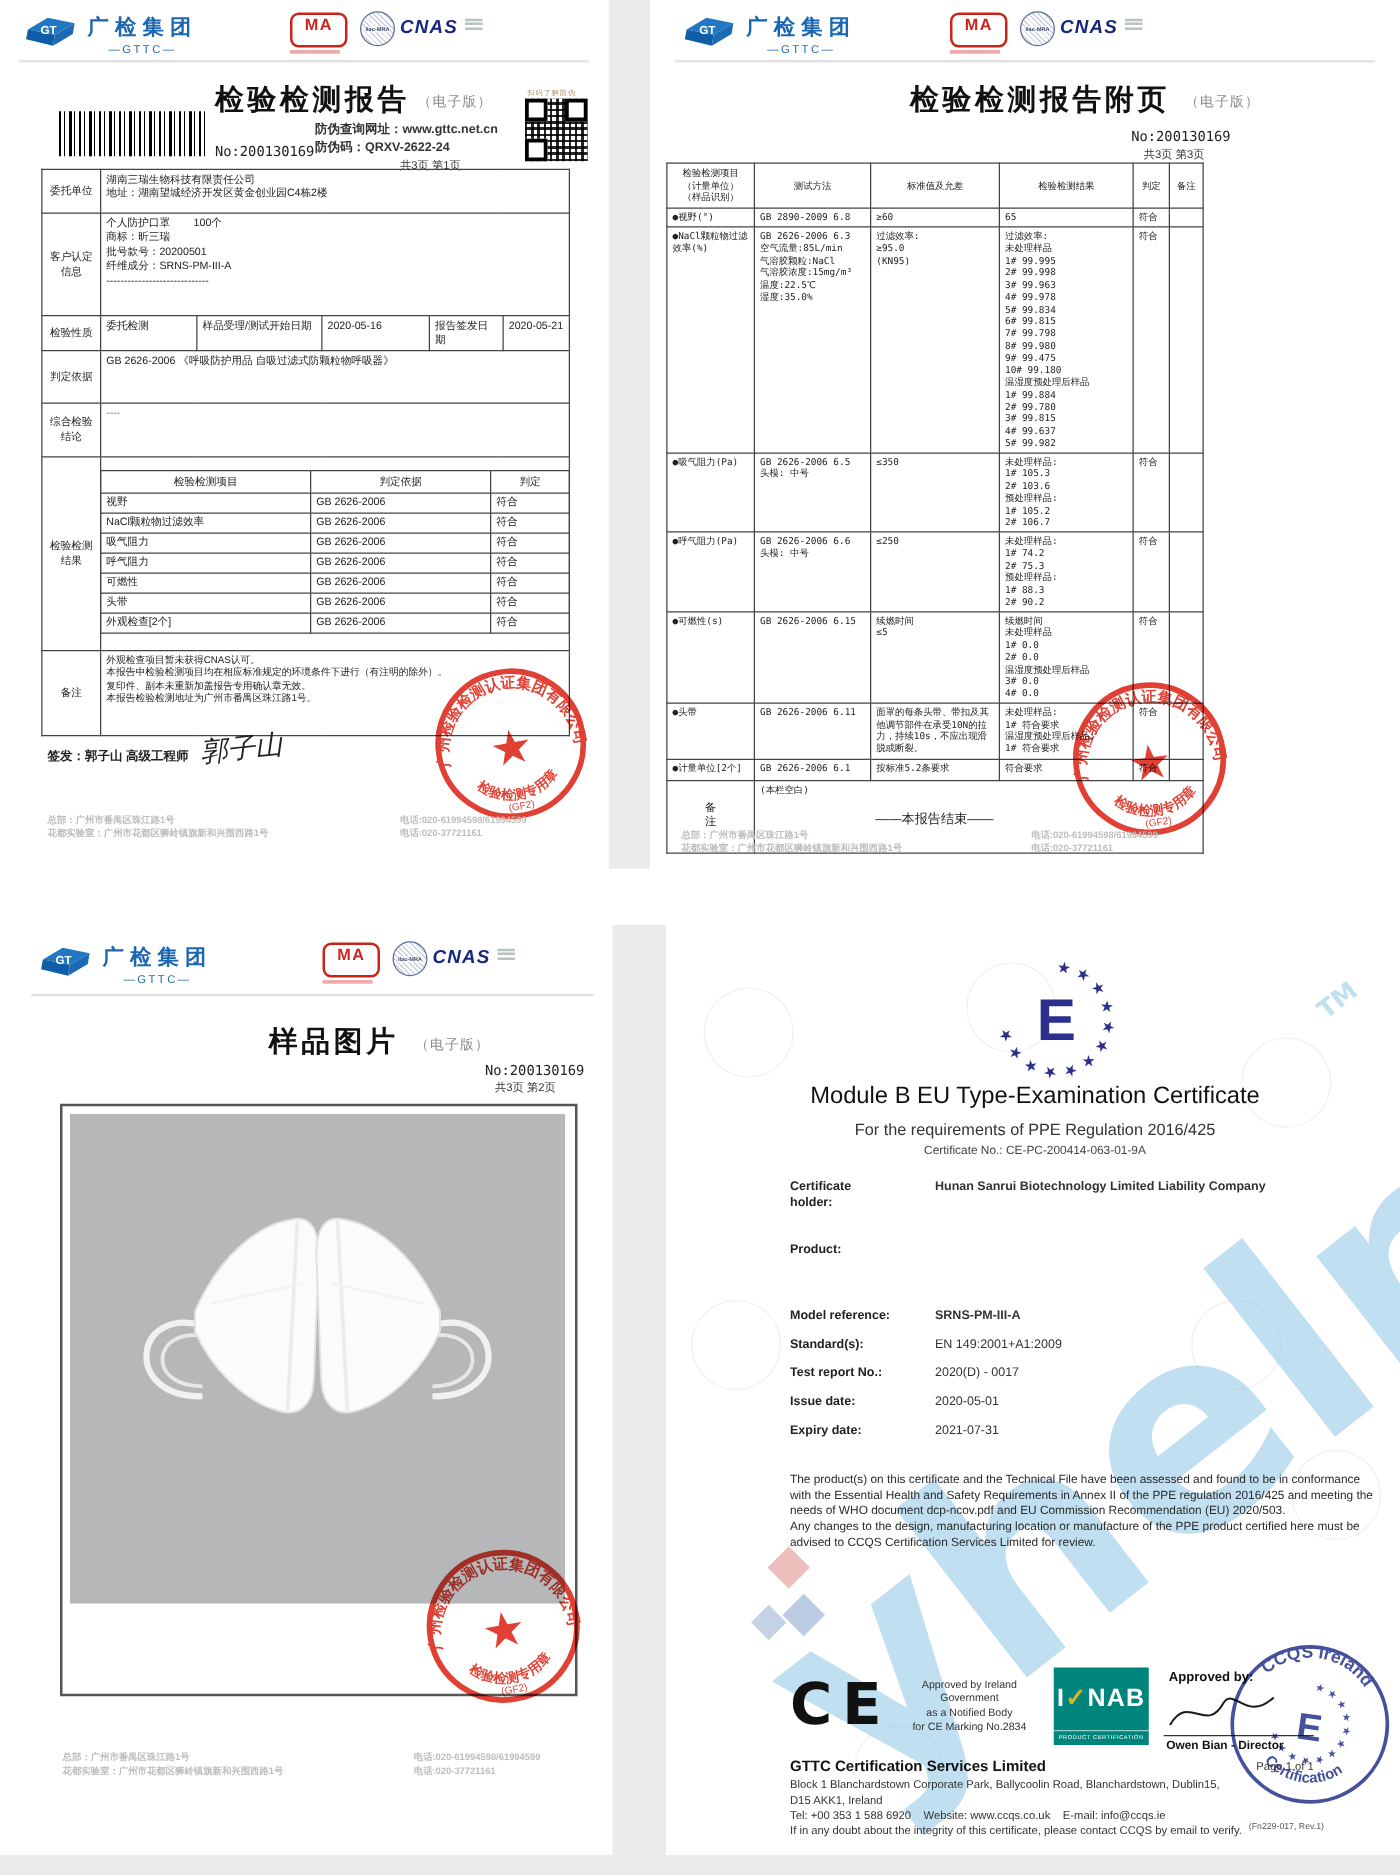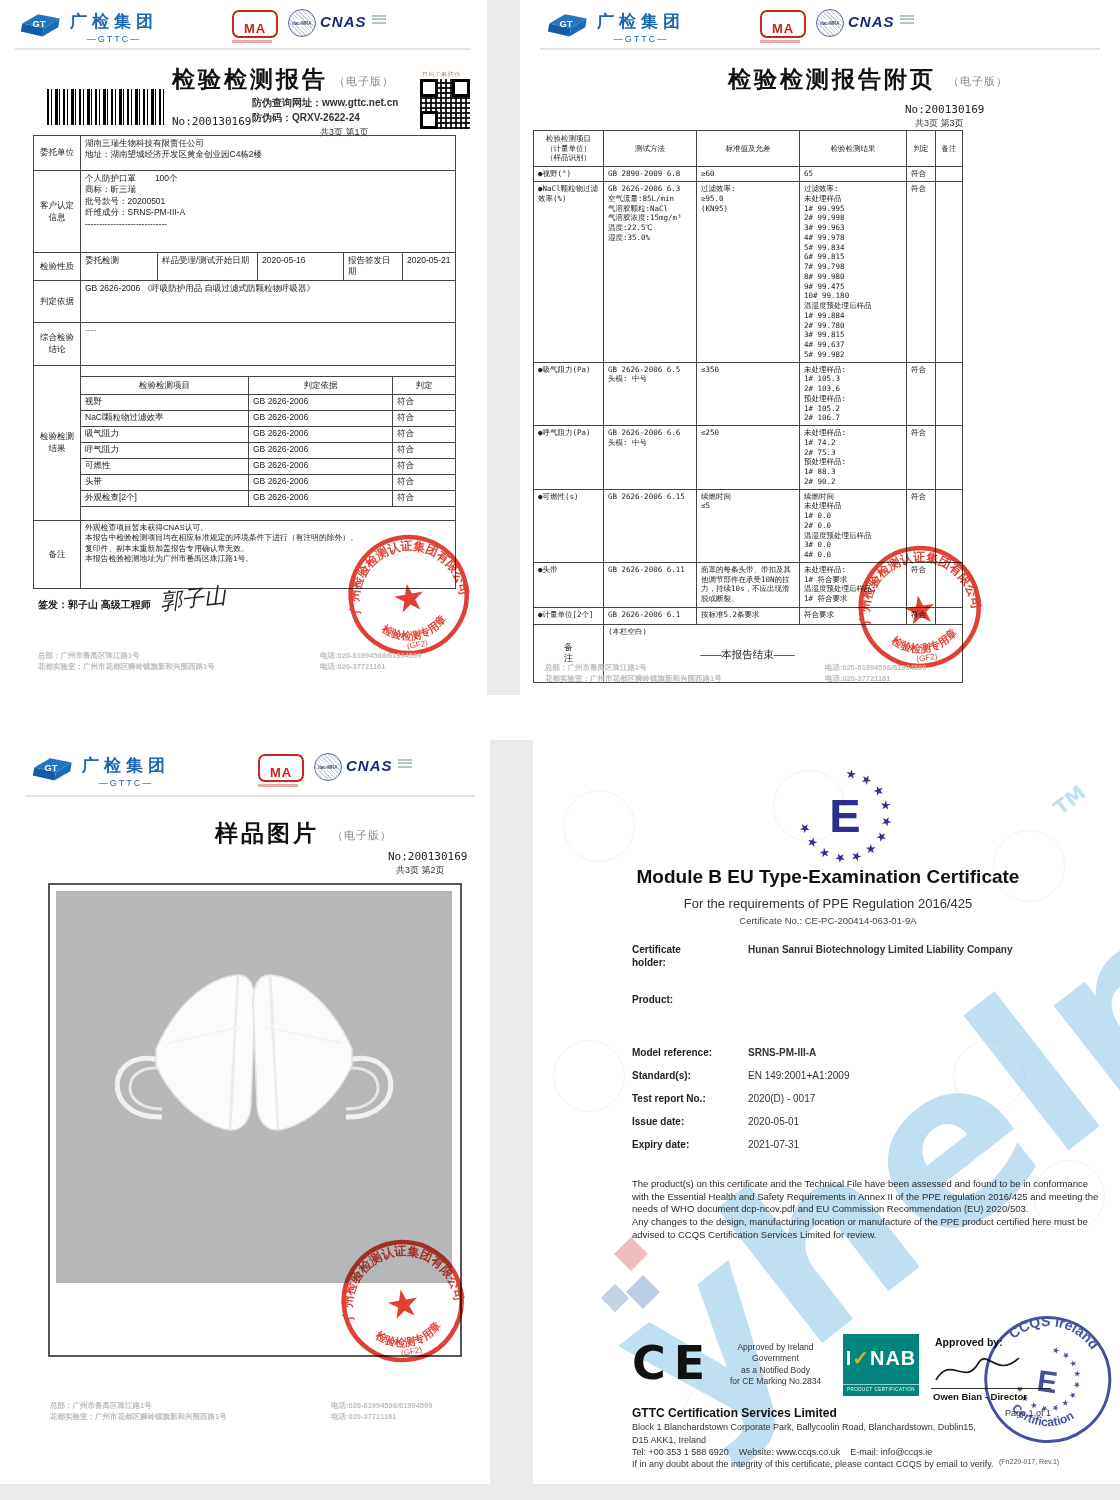--- a/index.html
+++ b/index.html
@@ -6,21 +6,21 @@
   body{width:1120px;height:1500px;position:relative;background:#fff;
        font-family:"Liberation Sans",sans-serif;color:#222;overflow:hidden;}
   .page{position:absolute;background:#fff;overflow:hidden;}
   .a{position:absolute;}
   .strip{position:absolute;background:#ebebeb;}
   .hr{height:2px;background:#e3e3e3;}
   
   .bn{font-size:17px;font-weight:bold;color:#1b67b2;letter-spacing:5px;}
   .bs{font-size:9px;color:#1b67b2;letter-spacing:2px;text-align:center;margin-top:1px;}
   .cma{width:42px;height:24px;border:2px solid #c9251d;border-radius:7px;color:#c9251d;
-       font-weight:bold;font-size:13px;display:flex;align-items:flex-end;justify-content:center;letter-spacing:1px;}
+       font-weight:bold;font-size:13px;display:flex;align-items:flex-start;justify-content:center;letter-spacing:1px;}
   .cmab{width:40px;height:3px;background:#d66;opacity:.55;margin-top:2px;}
   .ilac{width:26px;height:26px;border-radius:50%;border:1.5px solid #5a6b9a;
         background:repeating-linear-gradient(45deg,rgba(90,107,154,.30) 0 1px,transparent 1px 3px);
         display:flex;align-items:center;justify-content:center;}
   .ilac span{font-size:4.5px;color:#34426e;font-weight:bold;background:rgba(255,255,255,.6);}
   .cnas{font-size:15px;font-weight:bold;color:#16277d;font-style:italic;letter-spacing:1px;}
   .cnasb{width:14px;height:2px;background:#9aa;opacity:.7;margin:1.5px 0;}
   
   .t1{font-size:23px;font-weight:bold;letter-spacing:3px;color:#111;}
   .ts{font-size:11px;color:#8a8a8a;letter-spacing:1px;}
@@ -41,21 +41,21 @@
          white-space:pre-line;word-break:break-all;color:#222;}
   .tb td.lab{text-align:center;vertical-align:middle;padding:2px 1px;}
   .in td{font-size:8.5px;}
   .tb2 td{font-family:"DejaVu Sans Mono",monospace;font-size:7.5px;line-height:1.3;}
   .hd{text-align:center;vertical-align:middle !important;}
   
   .stamp{mix-blend-mode:multiply;opacity:.9;}
   
   .foot{font-size:7.5px;color:#bdbdbd;font-weight:bold;line-height:1.5;}
   
-  .ctitle{font-size:19px;font-weight:bold;color:#111;text-align:center;}
+  .ctitle{font-size:19px;font-weight:normal;color:#111;text-align:center;}
   .csub{font-size:13px;color:#333;text-align:center;}
   .ccert{font-size:9.5px;color:#444;text-align:center;}
   .flab{font-size:10px;font-weight:bold;color:#222;line-height:1.3;white-space:pre-line;}
   .fval{font-size:10px;color:#333;line-height:1.35;}
   .fval .b{font-weight:bold;}
   .para{font-size:9.5px;color:#2a2a2a;line-height:1.34;}
   .para p{margin:0;}
   .ce{font-size:46px;font-weight:bold;color:#111;letter-spacing:8px;font-family:"DejaVu Sans",sans-serif;}
   .nb{font-size:8.5px;color:#333;text-align:center;line-height:1.35;white-space:pre-line;}
   .inab{width:76px;height:62px;background:#00857c;color:#fff;text-align:center;position:relative;}

